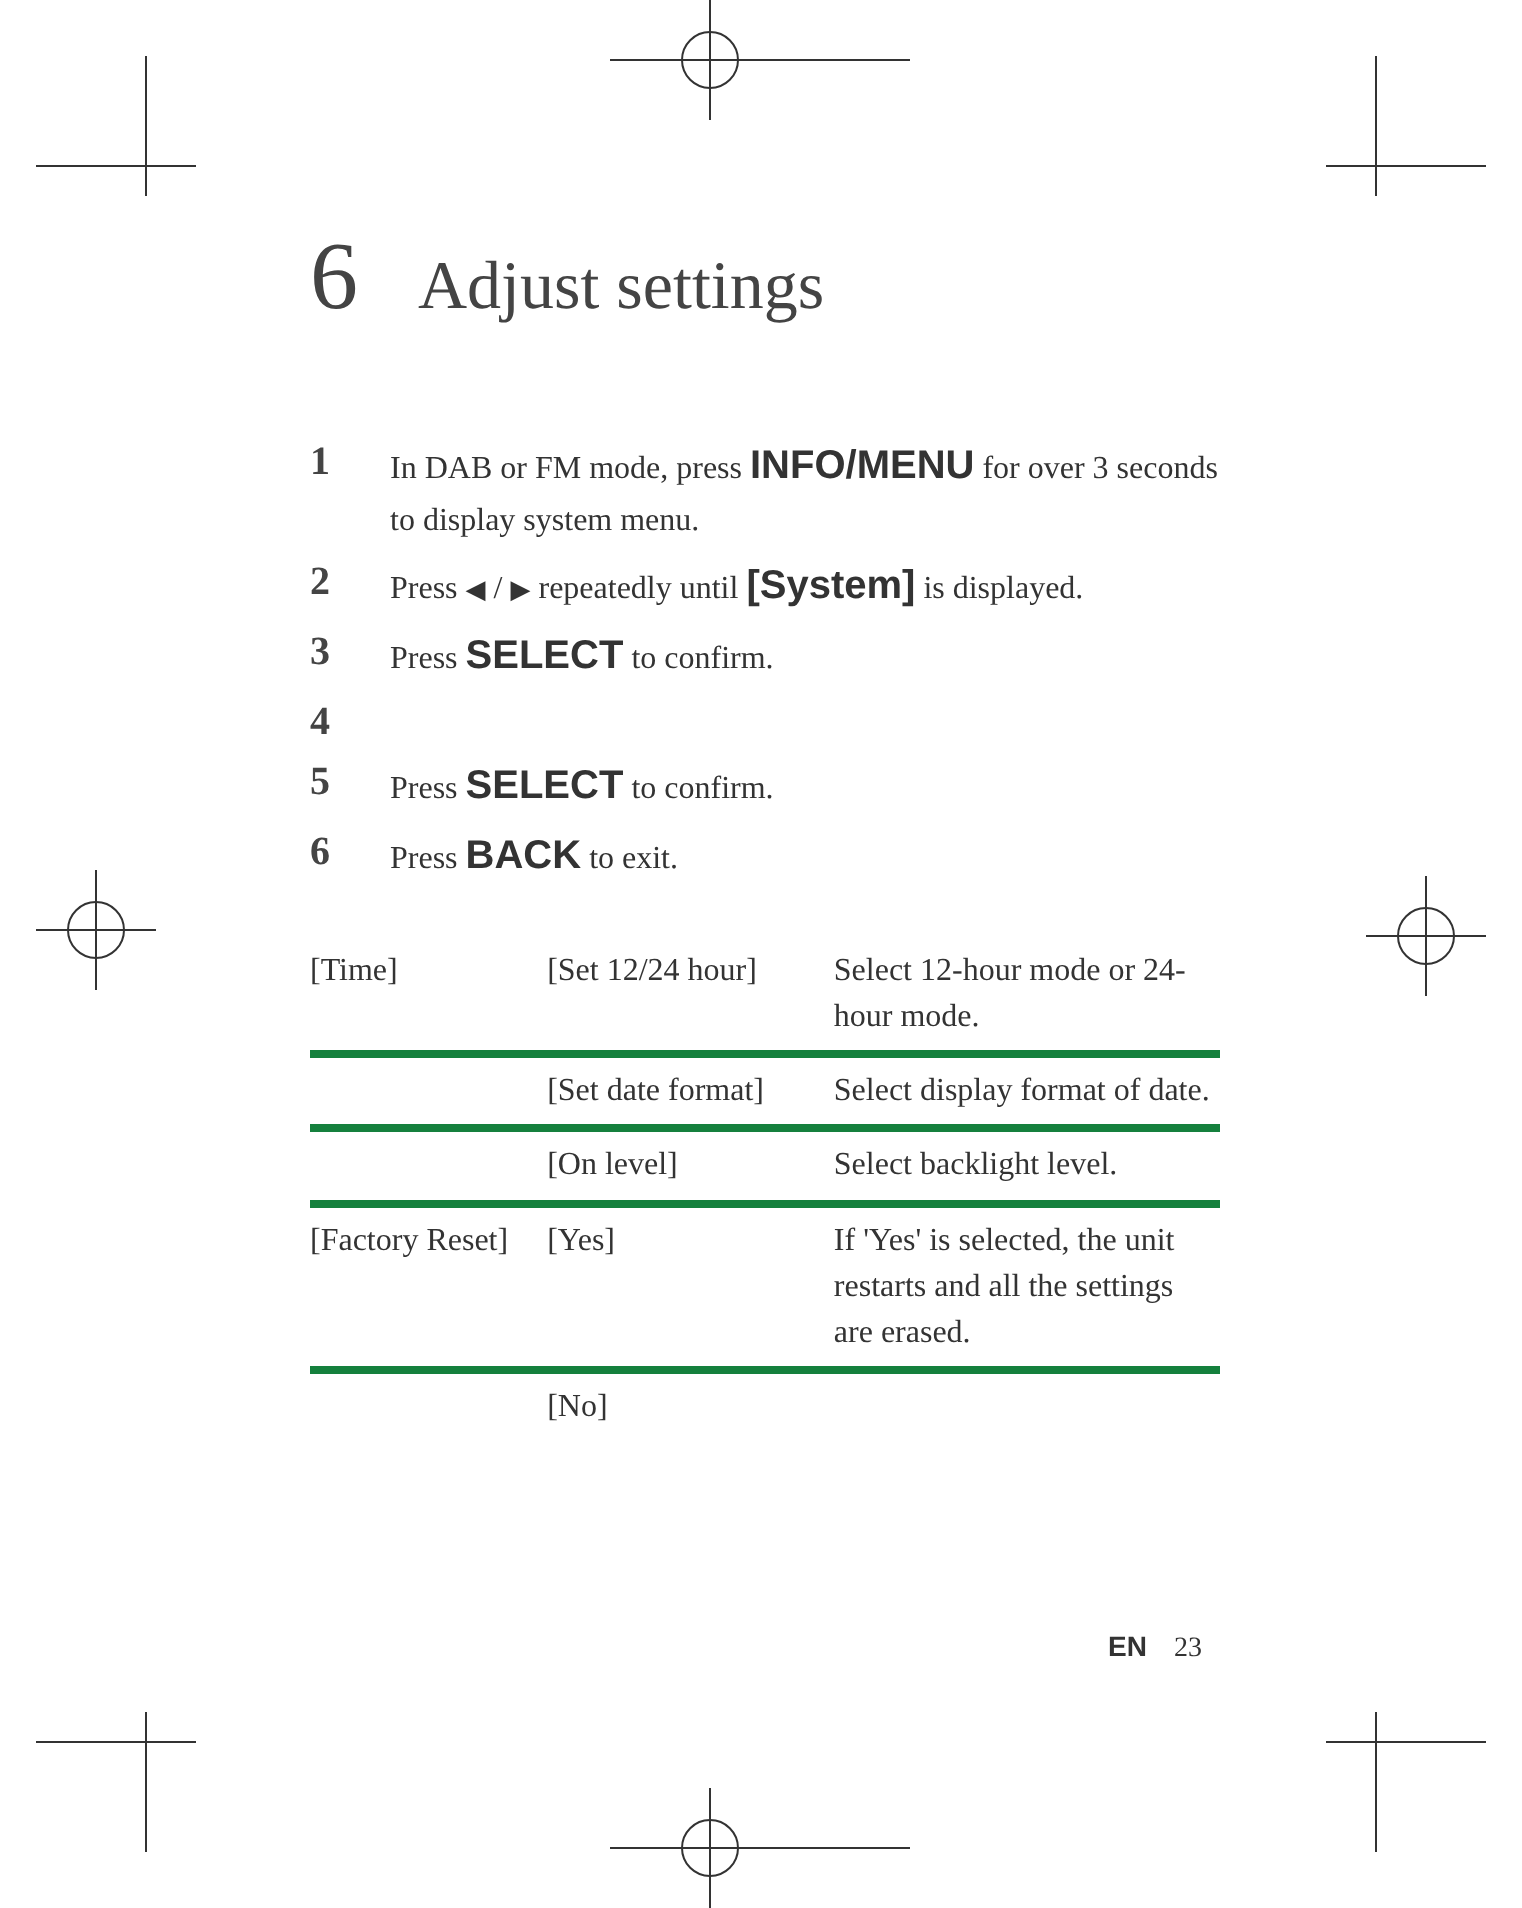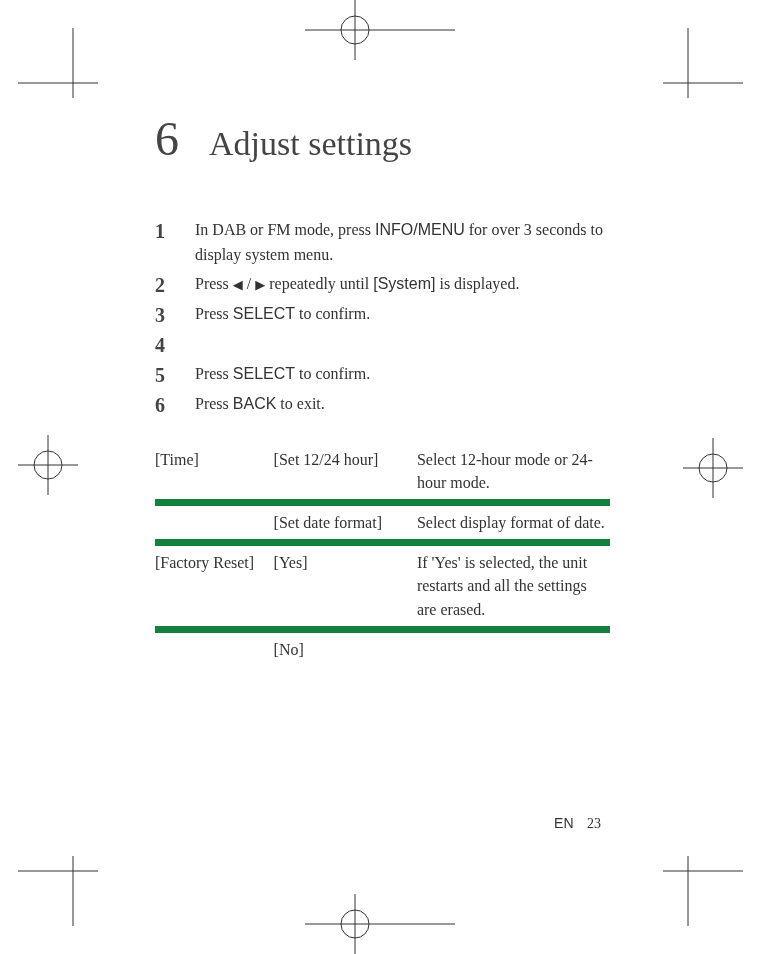--- a/index.html
+++ b/index.html
@@ -53,55 +53,55 @@
     flex-shrink: 0;
     font-weight: bold;
     font-size: 20px;
     color: #444;
     line-height: 1.3;
   }
   .step-text {
     flex: 1;
   }
   .step-text strong {
-    font-weight: normal;
+    font-weight: bold;
     font-family: Arial, sans-serif;
-    font-size: 16px;
+    font-size: 20px;
     text-align: center;
   }
   .tri {
     font-size: 13px;
     vertical-align: baseline;
   }
   .settings-table {
     width: 100%;
     border-collapse: collapse;
     font-size: 16px;
     line-height: 1.45;
     color: #333;
   }
   .settings-table td {
     padding: 5px 4px 5px 0;
     vertical-align: top;
-    border-bottom: 7px solid #15803d;
+    border-bottom: 4px solid #15803d;
   }
   .settings-table tr.no-border td {
     border-bottom: none;
   }
   .col-cat { width: 115px; }
   .col-opt { width: 140px; }
   .col-desc { width: 190px; margin-left: 27px; }
   .footer {
     position: absolute;
     right: 160px;
     top: 815px;
     font-size: 14px;
     color: #333;
   }
-  .footer-lang { font-weight: normal; margin-right: 10px; font-family: Arial, sans-serif; }
+  .footer-lang { font-weight: bold; margin-right: 10px; font-family: Arial, sans-serif; }
 
   
   .reg {
     position: absolute;
     pointer-events: none;
   }
   .reg svg { display: block; }
   .reg-top { left: 305px; top: 0; }
   .reg-bottom { left: 305px; bottom: 0; }
   .reg-left { left: 18px; top: 435px; }
@@ -217,20 +217,25 @@
           <td class="col-cat">[Time]</td>
           <td class="col-opt">[Set 12/24 hour]</td>
           <td class="col-desc">Select 12-hour mode or 24-hour mode.</td>
         </tr>
         <tr>
           <td class="col-cat"></td>
           <td class="col-opt">[Set date format]</td>
           <td class="col-desc">Select display format of date.</td>
         </tr>
         <tr>
+          <td class="col-cat"></td>
+          <td class="col-opt">[On level]</td>
+          <td class="col-desc">Select backlight level.</td>
+        </tr>
+        <tr>
           <td class="col-cat">[Factory Reset]</td>
           <td class="col-opt">[Yes]</td>
           <td class="col-desc">If 'Yes' is selected, the unit restarts and all the settings are erased.</td>
         </tr>
         <tr class="no-border">
           <td class="col-cat"></td>
           <td class="col-opt">[No]</td>
           <td class="col-desc"></td>
         </tr>
       </tbody>

